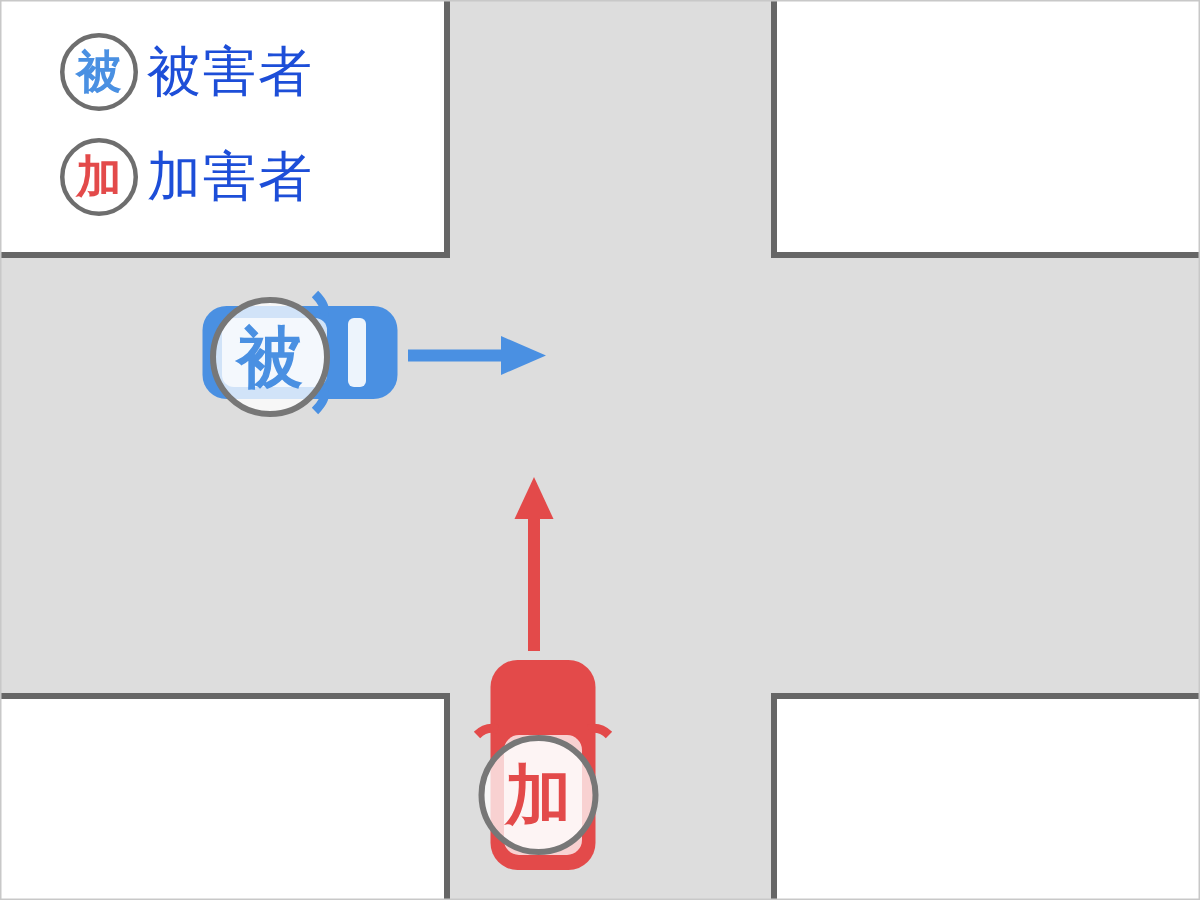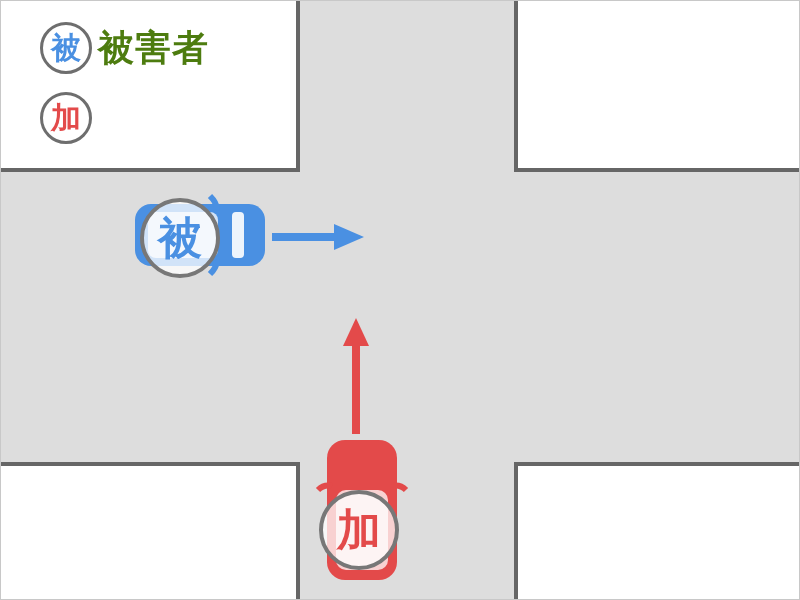--- a/index.html
+++ b/index.html
@@ -5,39 +5,40 @@
   html,body{margin:0;padding:0;}
   body{width:800px;height:600px;position:relative;overflow:hidden;background:#dddddd;font-family:"DejaVu Sans",sans-serif;}
   .frame{position:absolute;left:0;top:0;width:798px;height:598px;border:1px solid #c8c8c8;pointer-events:none;}
   .block{position:absolute;background:#fff;border:0 solid #666;}
   .tl{left:0;top:0;width:296px;height:168px;border-right-width:4px;border-bottom-width:4px;}
   .tr{left:514px;top:0;width:286px;height:168px;border-left-width:4px;border-bottom-width:4px;}
   .bl{left:0;top:462px;width:296px;height:138px;border-right-width:4px;border-top-width:4px;}
   .br{left:514px;top:462px;width:286px;height:138px;border-left-width:4px;border-top-width:4px;}
   .legend-row{position:absolute;left:40px;display:flex;align-items:center;}
   .badge{width:52px;height:52px;border-radius:50%;border:3px solid #6e6e6e;box-sizing:border-box;display:flex;align-items:center;justify-content:center;font-size:30px;font-weight:bold;}
-  .legend-text{margin-left:6px;font-size:36px;color:#4d7c0f;font-weight:bold;letter-spacing:1px;}
+  .legend-text{margin-left:6px;font-size:36px;color:#1d4ed8;font-weight:normal;letter-spacing:1px;}
   .circle-label{position:absolute;width:80px;height:80px;border-radius:50%;border:4px solid #777;box-sizing:border-box;display:flex;align-items:center;justify-content:center;font-size:44px;font-weight:bold;background:rgba(255,255,255,0.75);}
   svg{position:absolute;left:0;top:0;}
 </style>
 </head>
 <body>
 
 <div class="block tl"></div>
 <div class="block tr"></div>
 <div class="block bl"></div>
 <div class="block br"></div>
 
 <div>
   <div class="legend-row" style="top:22px;">
     <div class="badge" style="color:#4a90e2;">被</div>
     <span class="legend-text">被害者</span>
   </div>
   <div class="legend-row" style="top:92px;">
     <div class="badge" style="color:#e34a4a;">加</div>
+    <span class="legend-text">加害者</span>
   </div>
 </div>
 
 <svg width="800" height="600">
 
   <g>
     <rect x="135" y="204" width="130" height="62" rx="16" fill="#4a90e2"></rect>
     <path d="M210 196 q8 8 6 14 M210 274 q8 -8 6 -14" stroke="#4a90e2" stroke-width="6" fill="none"></path>
     <rect x="232" y="212" width="12" height="46" rx="4" fill="#fff" opacity="0.9"></rect>
     <rect x="148" y="212" width="70" height="46" rx="8" fill="#ffffff" opacity="0.75"></rect>

